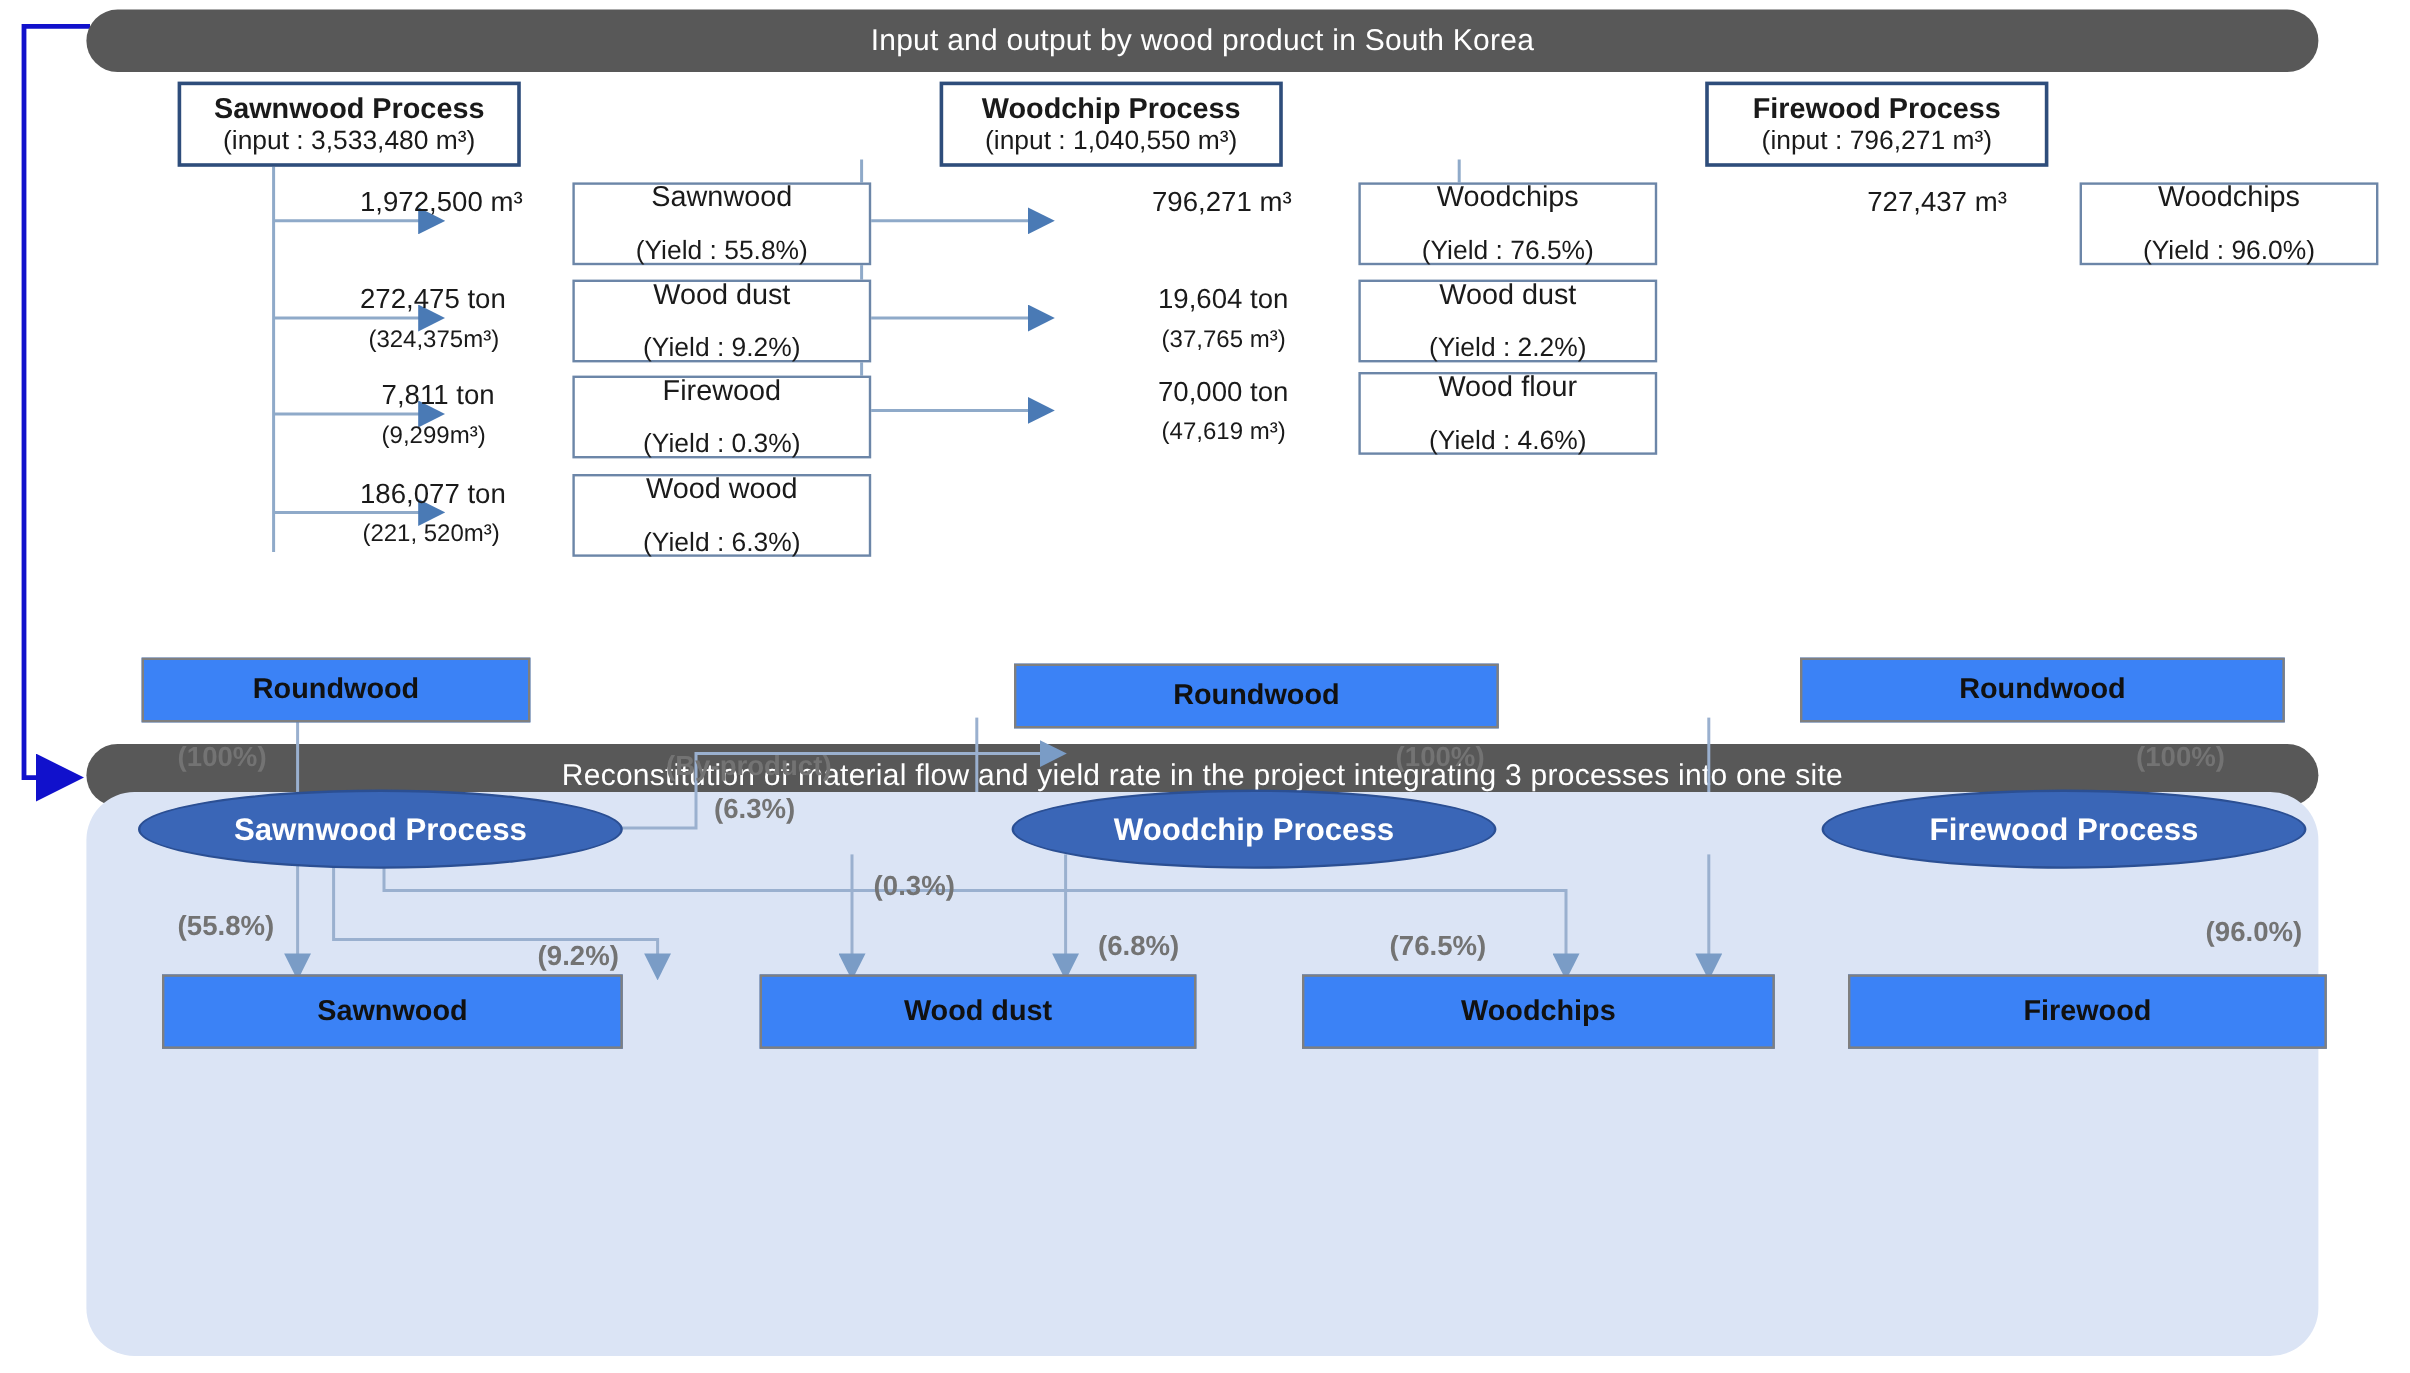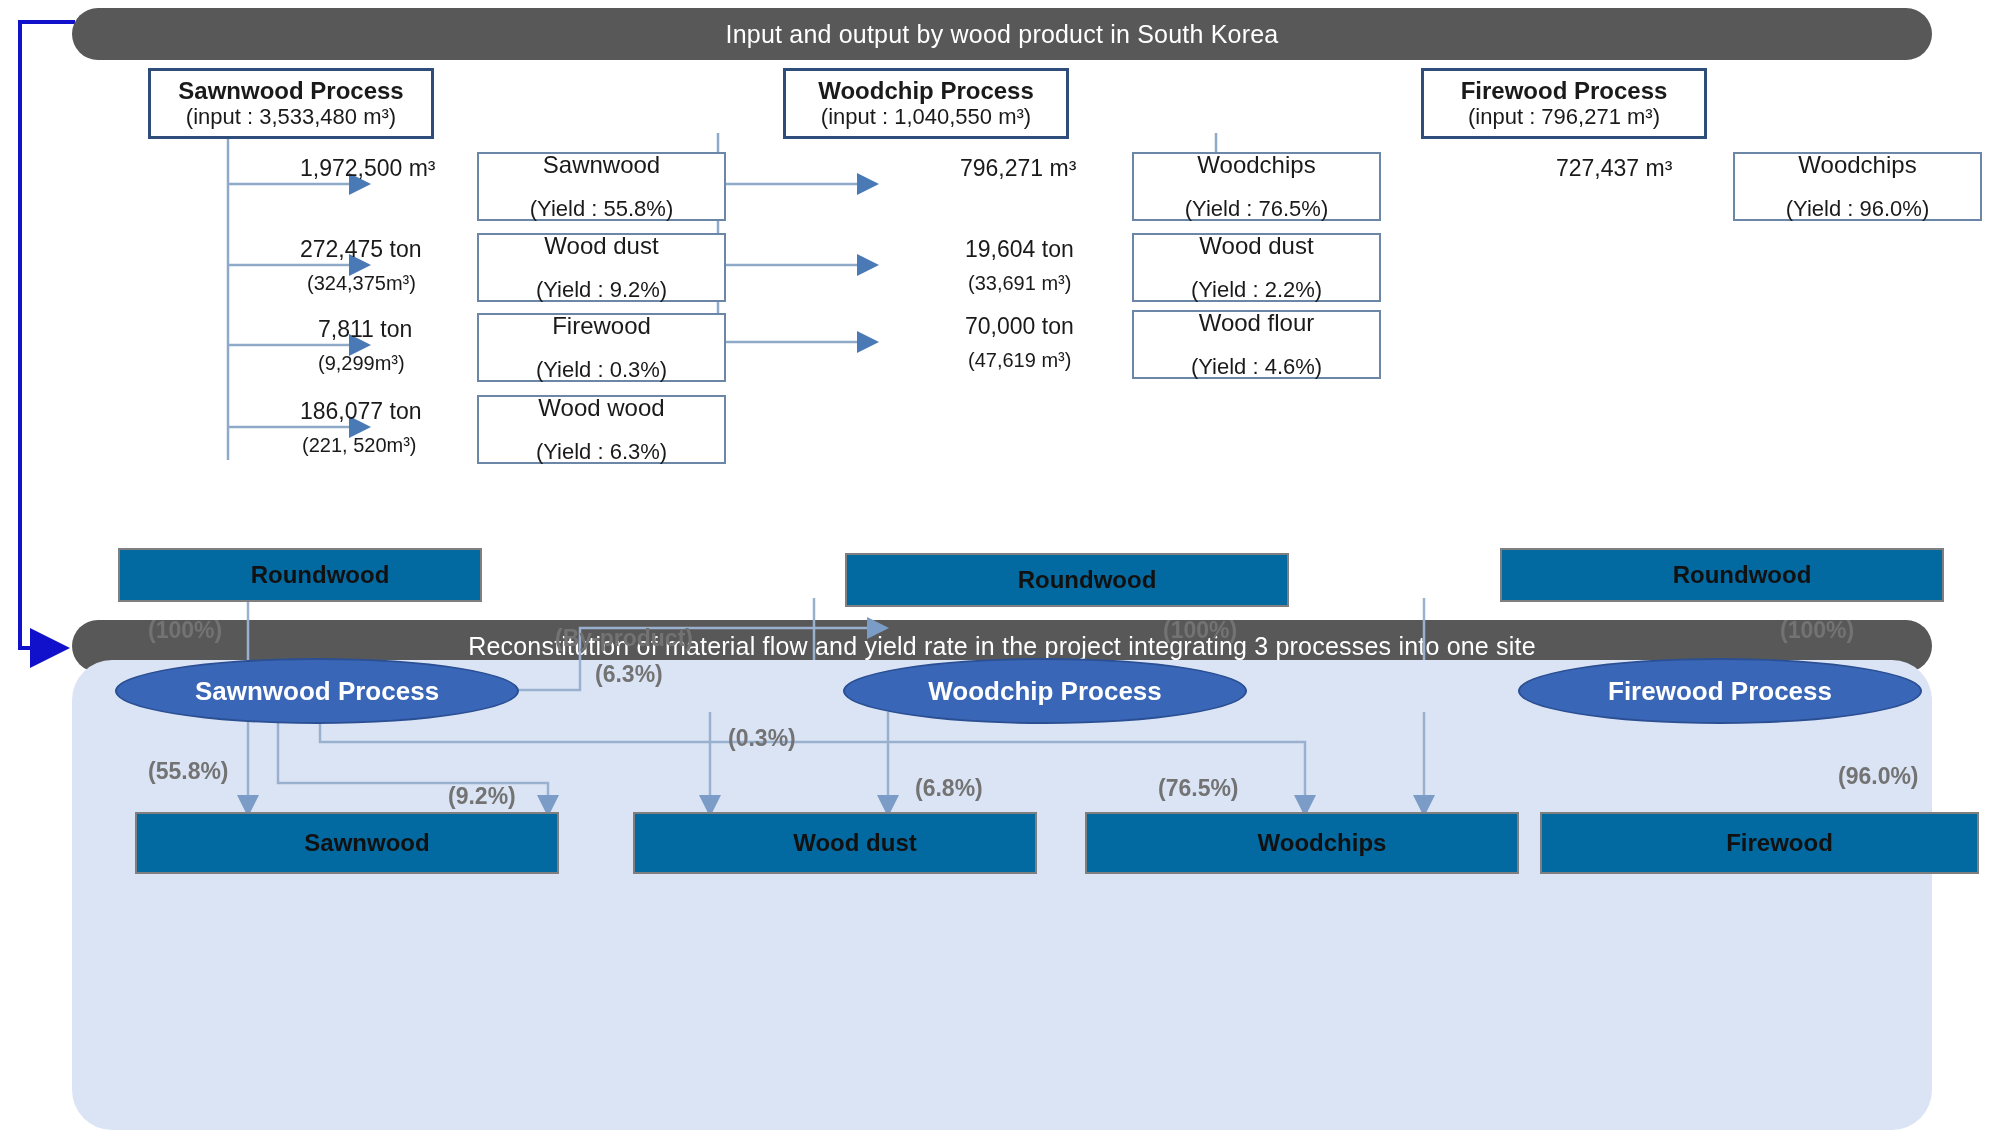--- a/index.html
+++ b/index.html
@@ -28,23 +28,23 @@
   .flow-label.sub{font-size:20px;}
 
   
   #top-svg,#bot-svg{position:absolute;left:0;top:0;width:2008px;height:1144px;
                     pointer-events:none;}
 
   
   #panel{position:absolute;left:72px;top:660px;width:1860px;height:470px;
          background:#dbe4f5;border-radius:40px;}
 
-  .tan-box{position:absolute;background:#0369a1;border:2px solid #7f7f7f;
+  .tan-box{position:absolute;background:#3b82f6;border:2px solid #7f7f7f;
            display:flex;align-items:center;justify-content:center;
-           font-weight:bold;font-size:24px;color:#111;padding-left:40px;}
+           font-weight:bold;font-size:24px;color:#111;}
 
   .ellipse{position:absolute;background:#3a66b7;border:2px solid #2b4f93;
            border-radius:50%;display:flex;align-items:center;justify-content:center;
            color:#ffffff;font-weight:bold;font-size:26px;}
 
   .pct{position:absolute;font-weight:bold;font-size:23px;white-space:nowrap;color:#737373;}
 </style>
 </head>
 <body>
 
@@ -113,21 +113,21 @@
   <div class="proc-title">Woodchip Process</div>
   <div class="proc-sub">(input : 1,040,550 m³)</div>
 </div>
 <div class="flow-label" style="left:960px;top:155px;">796,271 m³</div>
 <div class="out-box" style="left:1132px;top:152px;width:245px;height:65px;">
   <div class="out-name">Woodchips</div>
   <div class="out-yield">(Yield : 76.5%)</div>
 </div>
 
 <div class="flow-label" style="left:965px;top:236px;">19,604 ton</div>
-<div class="flow-label sub" style="left:968px;top:272px;">(33,691 m³)</div>
+<div class="flow-label sub" style="left:968px;top:272px;">(37,765 m³)</div>
 <div class="out-box" style="left:1132px;top:233px;width:245px;height:65px;">
   <div class="out-name">Wood dust</div>
   <div class="out-yield">(Yield : 2.2%)</div>
 </div>
 
 <div class="flow-label" style="left:965px;top:313px;">70,000 ton</div>
 <div class="flow-label sub" style="left:968px;top:349px;">(47,619 m³)</div>
 <div class="out-box" style="left:1132px;top:310px;width:245px;height:65px;">
   <div class="out-name">Wood flour</div>
   <div class="out-yield">(Yield : 4.6%)</div>

